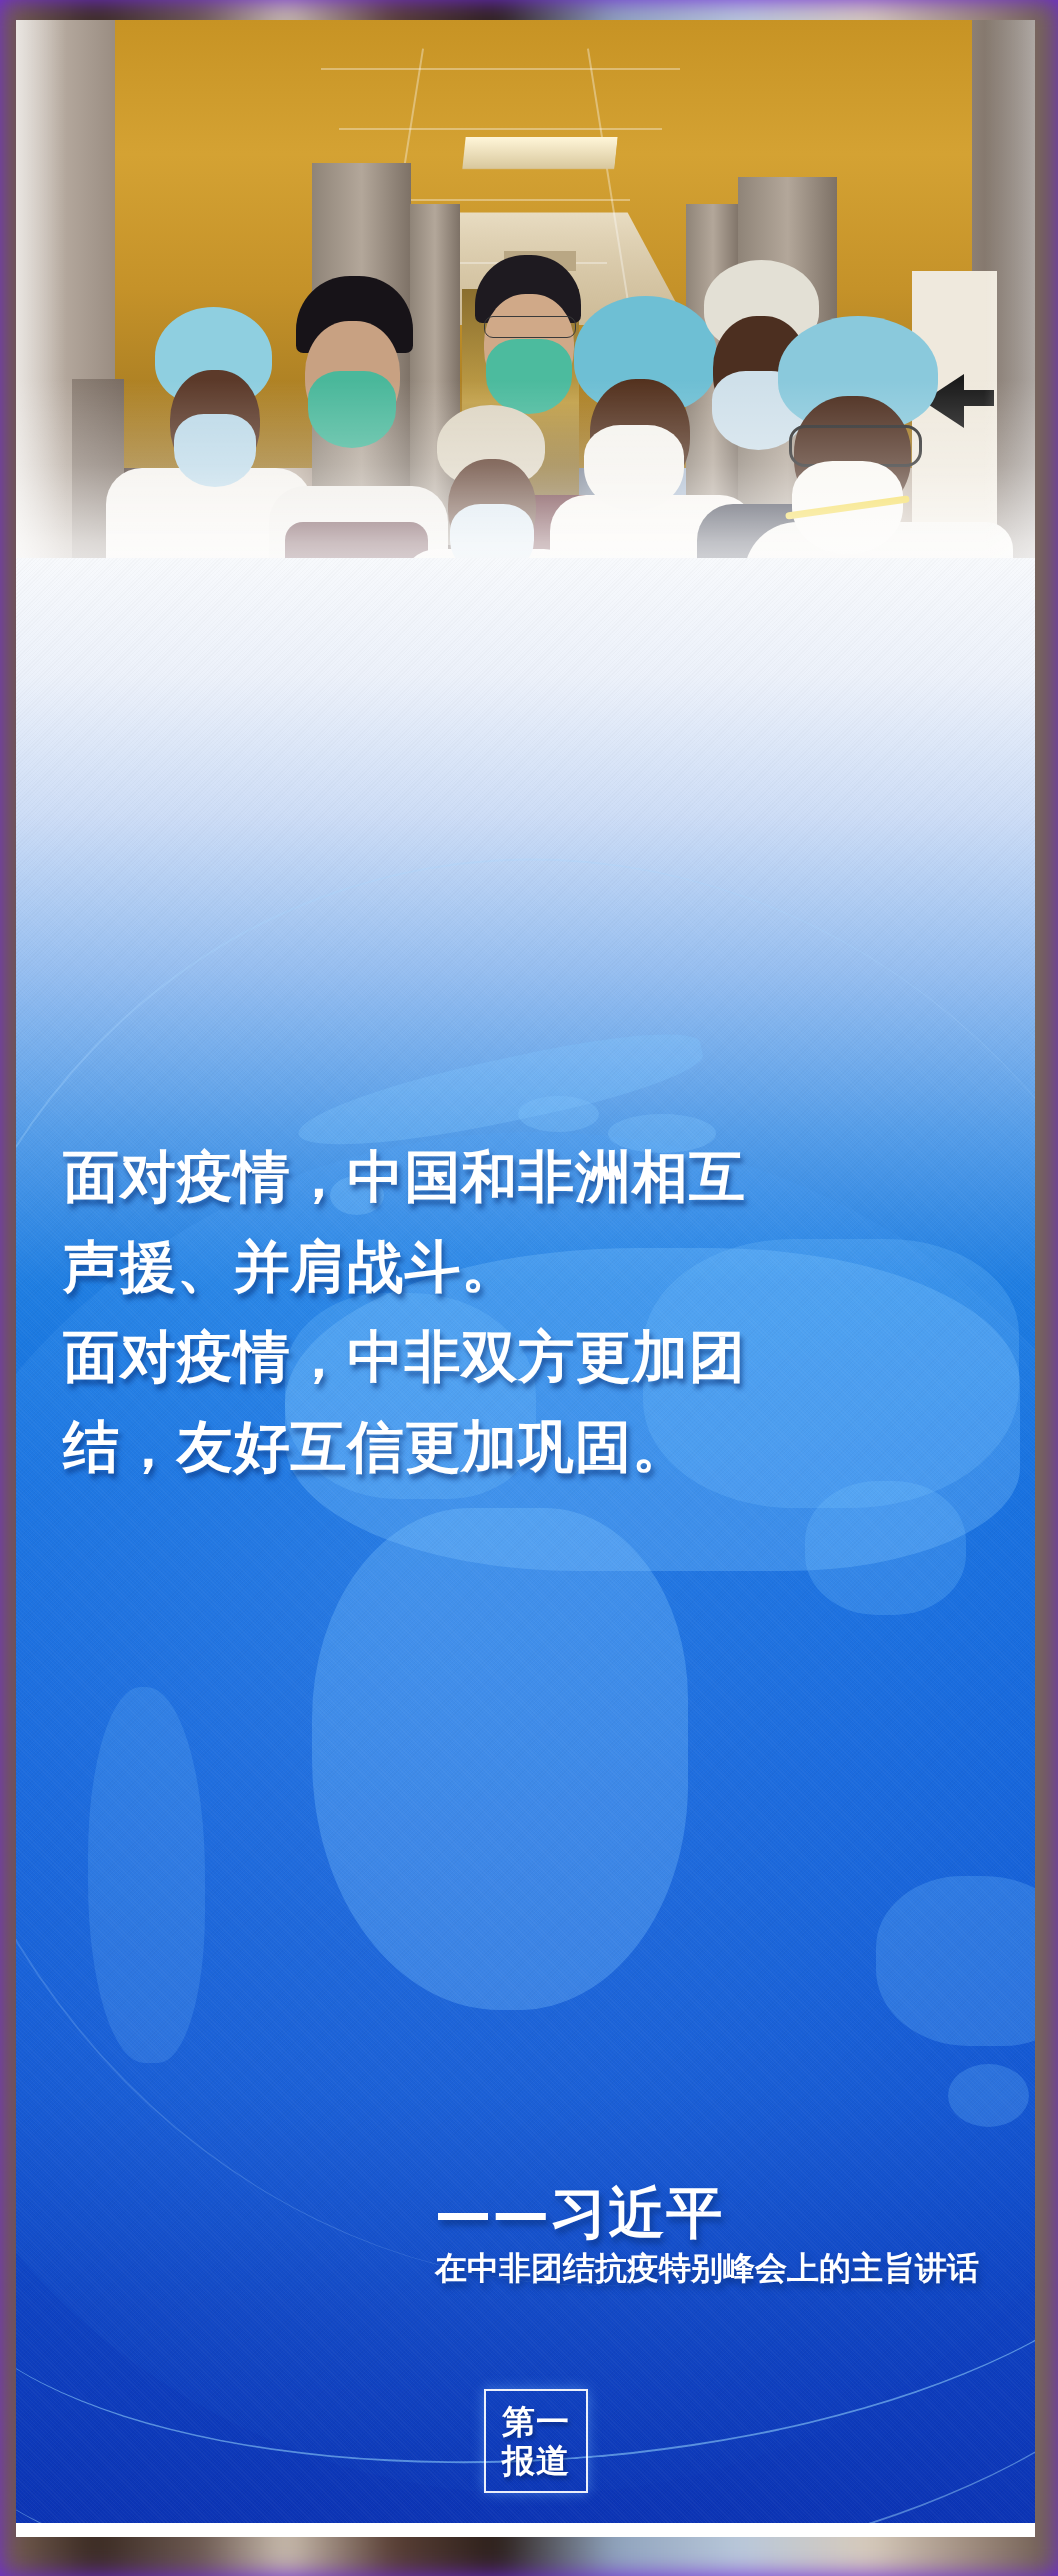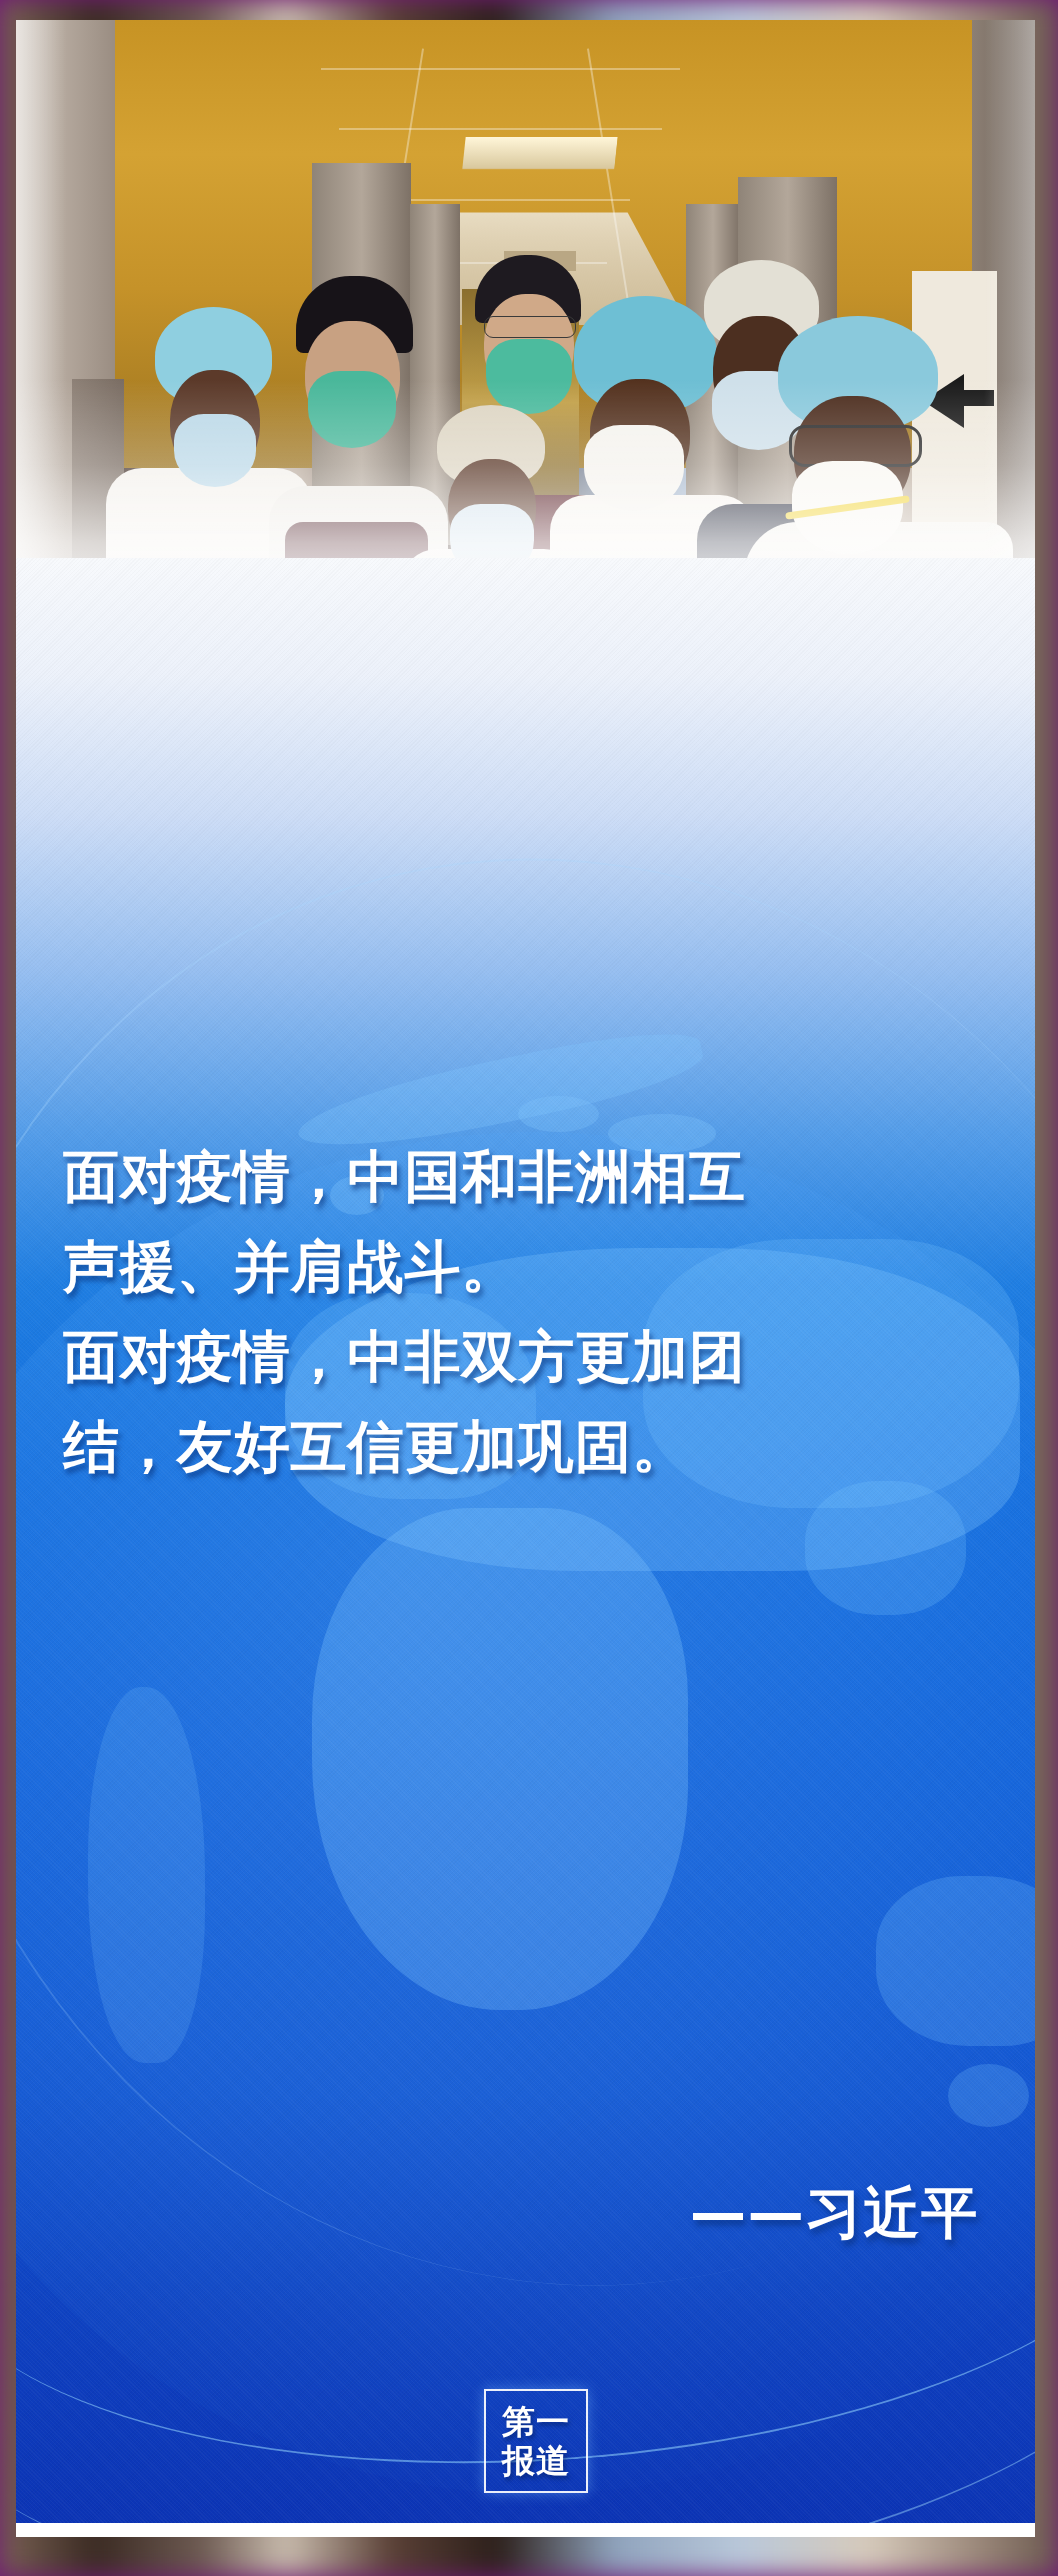--- a/index.html
+++ b/index.html
@@ -3,21 +3,21 @@
 <meta charset="utf-8">
 <title>第一报道</title>
 <style>
   html,body{margin:0;padding:0;background:#2b2b2b;}
   body{font-family:"Liberation Sans","DejaVu Sans",sans-serif;}
 
   .poster{
     position:relative;
     width:1059px;height:2576px;
     overflow:hidden;
-    background:#701a75;
+    background:#6d28d9;
   }
 
   
   .backdrop{
     position:absolute;inset:0;
     background:
       linear-gradient(90deg,#7a6255 0%,#3a2a22 9%,#6d5a52 19%,#c9bcae 27%,#5a4036 37%,#2c1f1a 47%,#8fa3bd 58%,#b9c8da 70%,#d6cabb 82%,#9d8a7c 92%,#6a584e 100%);
     filter:blur(12.5px);
   }
 
@@ -321,20 +321,21 @@
 
       <div class="texture"></div>
 
       <div class="quote">面对疫情，中国和非洲相互
 声援、并肩战斗。
 面对疫情，中非双方更加团
 结，友好互信更加巩固。</div>
 
       <div class="attribution">
         <div class="attr-name">——习近平</div>
+        <div class="attr-sub">在中非团结抗疫特别峰会上的主旨讲话</div>
       </div>
 
     </div>
 
     <div class="logo">
       <div class="logo-l1">第一</div>
       <div class="logo-l2">报道</div>
     </div>
 
   </div>

